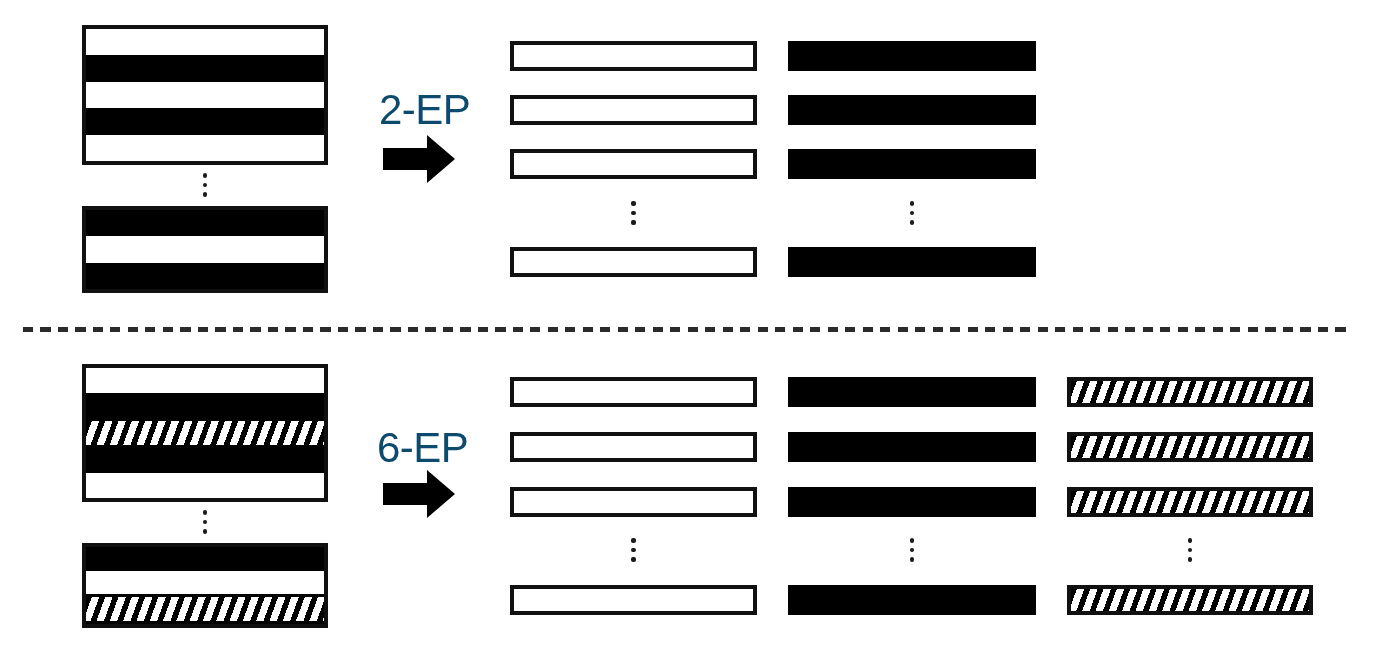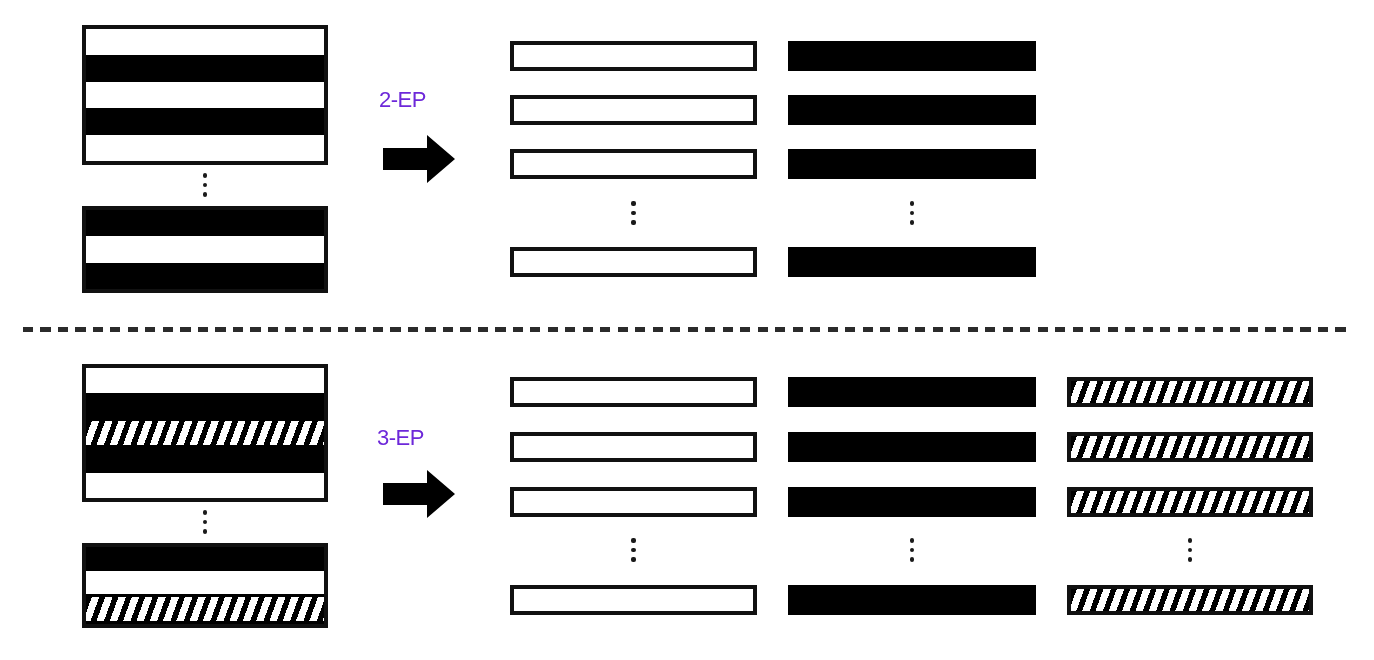--- a/index.html
+++ b/index.html
@@ -44,23 +44,23 @@
   }
   .vdots span {
     width: 4.5px;
     height: 4.5px;
     border-radius: 2px;
     background: #1a1a1a;
   }
 
   
   .ep-label {
-    font-size: 22px;
+    font-size: 42px;
     line-height: 1;
-    color: #6d28d9;
+    color: #0c4a6e;
     letter-spacing: -0.5px;
     white-space: nowrap;
     text-align: center;
   }
 
   
   .divider {
     height: 5px;
     background: repeating-linear-gradient(90deg, #2b2b2b 0 10px, transparent 10px 17.5px);
   }
@@ -73,21 +73,21 @@
 <div id="canvas">
 
   <div class="ep-label" style="left:379px; top:89px;">2-EP</div>
 
   <svg class="arrow" style="left:383px; top:135px;" width="72" height="48" viewBox="0 0 72 48">
     <path d="M0 13 H44 V0 L72 24 L44 48 V35 H0 Z" fill="#000000"></path>
   </svg>
 
   <div class="divider" style="left:23px; top:327px; width:1325px;"></div>
 
-  <div class="ep-label" style="left:377px; top:427px;">3-EP</div>
+  <div class="ep-label" style="left:377px; top:427px;">6-EP</div>
 
   <svg class="arrow" style="left:383px; top:470px;" width="72" height="48" viewBox="0 0 72 48">
     <path d="M0 13 H44 V0 L72 24 L44 48 V35 H0 Z" fill="#000000"></path>
   </svg>
 
 <div class="stack" style="left: 82px; top: 25px; width: 246px; height: 140px;">
       <div class="stripe p-white"></div>
       <div class="stripe p-black"></div>
       <div class="stripe p-white"></div>
       <div class="stripe p-black"></div>

